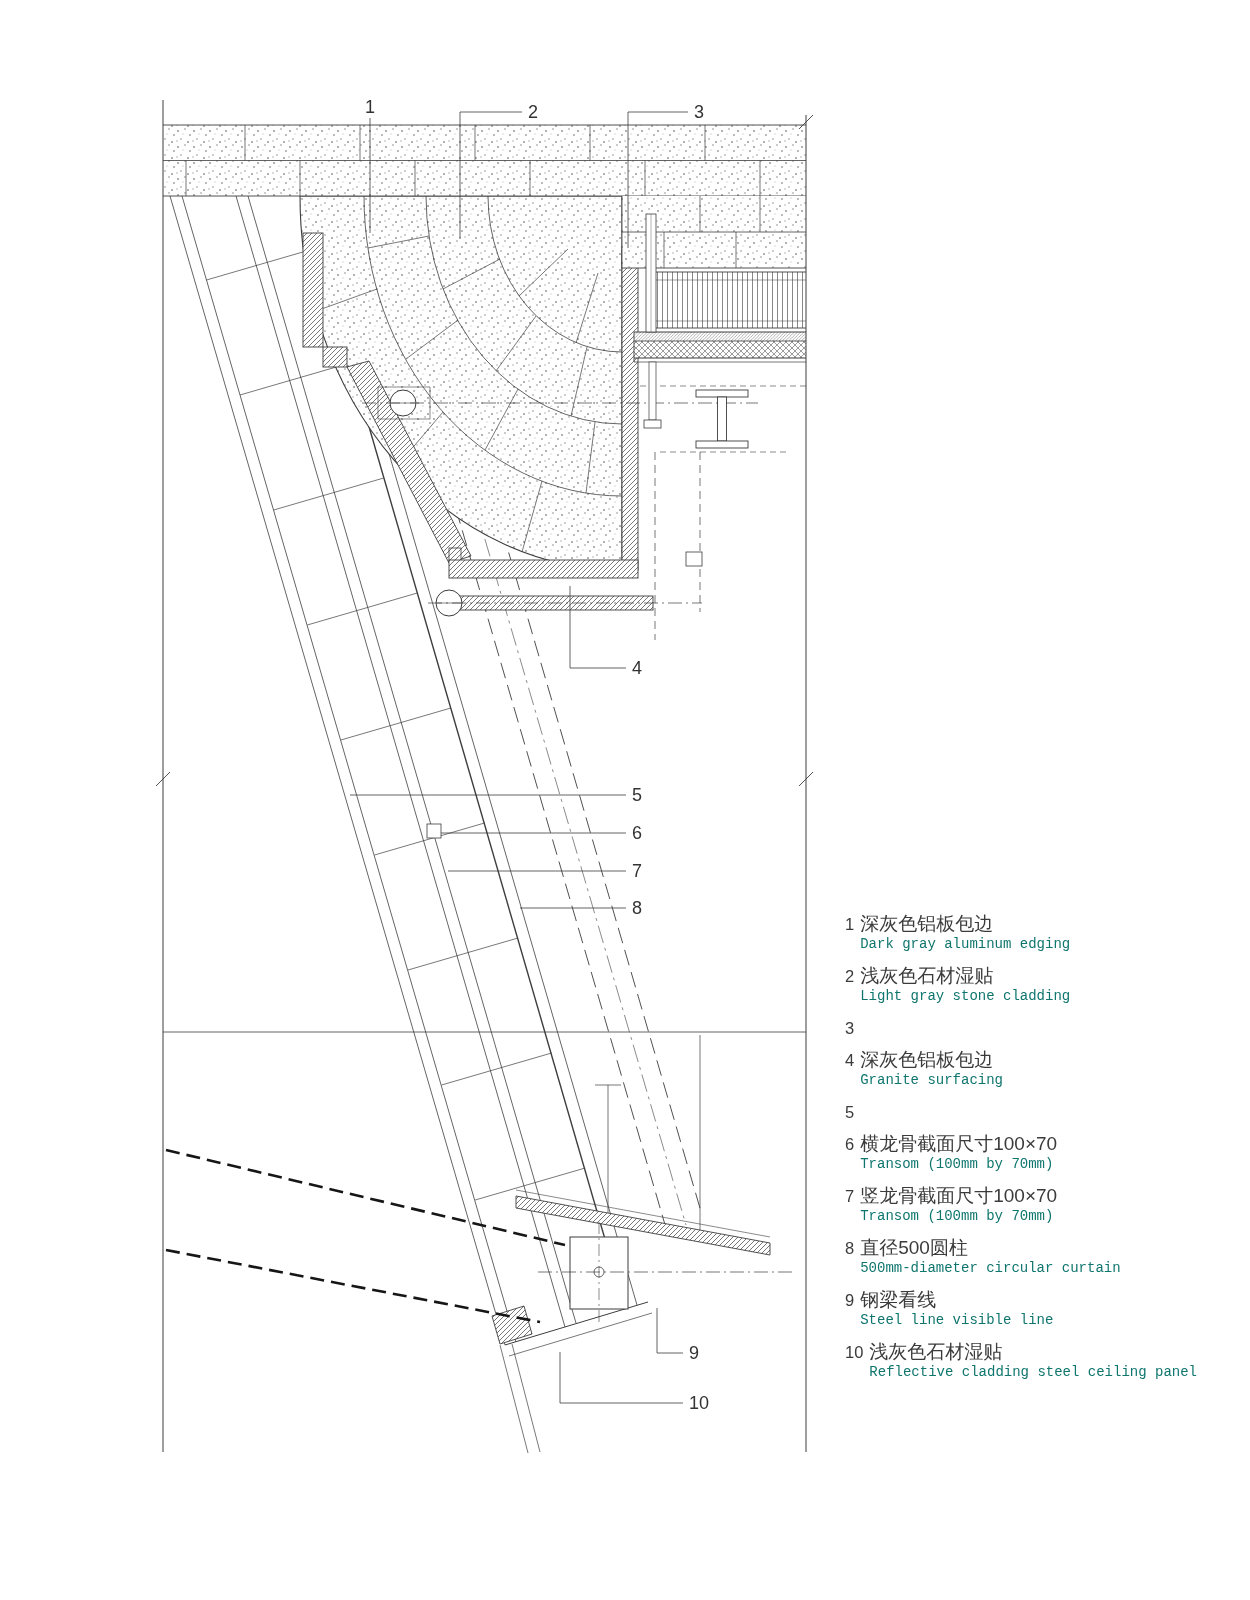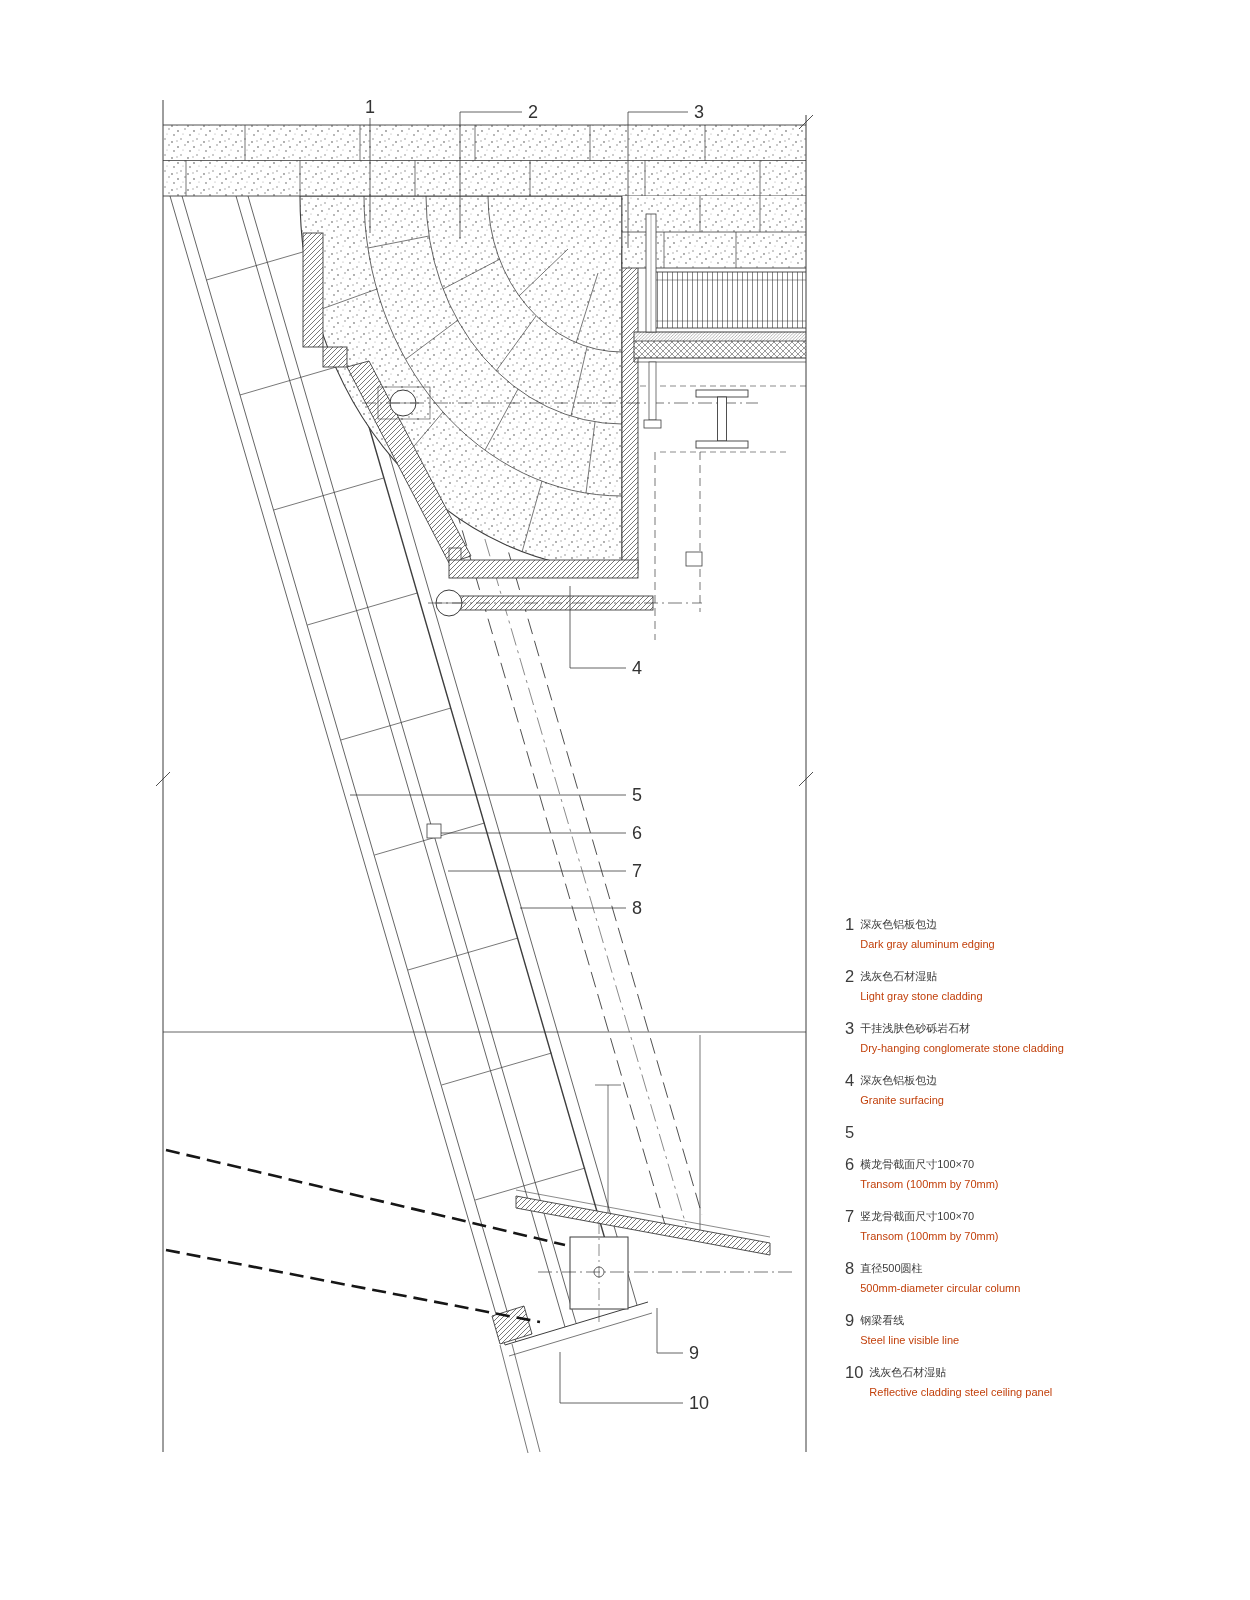--- a/index.html
+++ b/index.html
@@ -3,22 +3,22 @@
 <meta charset="utf-8">
 <style>
   html,body{margin:0;padding:0;background:#fff;}
   #canvas{position:relative;width:1250px;height:1600px;background:#fff;overflow:hidden;
           font-family:"Liberation Sans",sans-serif;color:#3b3b3b;}
   #drawing{position:absolute;left:0;top:0;}
   svg text.co{font:18px "Liberation Sans",sans-serif;fill:#333;}
   #legend{position:absolute;left:845px;top:914px;width:370px;}
   #legend .item{display:flex;margin-bottom:12px;line-height:20px;}
   #legend .num{margin-right:6px;font-size:16.5px;white-space:nowrap;}
-  #legend .zh{font-size:11px;}
-  #legend .en{font-size:11px;color:#c2410c;}
+  #legend .zh{font-size:19px;}
+  #legend .en{font-size:14px;color:#0f766e;font-family:Liberation Mono, monospace;}
 </style>
 </head>
 <body>
 
 <div id="canvas">
 
   <svg id="drawing" width="1250" height="1600" viewBox="0 0 1250 1600">
     <defs>
       <pattern id="stip" width="16" height="16" patternUnits="userSpaceOnUse">
         <rect width="16" height="16" fill="#fff"></rect>
@@ -254,24 +254,20 @@
     </div>
     <div class="item">
       <span class="num">2</span>
       <div class="txt">
           <div class="zh">浅灰色石材湿贴</div>
       <div class="en">Light gray stone cladding</div>
         </div>
     </div>
     <div class="item">
       <span class="num">3</span>
-      <div class="txt">
-          <div class="zh">干挂浅肤色砂砾岩石材</div>
-      <div class="en">Dry-hanging conglomerate stone cladding</div>
-        </div>
     </div>
     <div class="item">
       <span class="num">4</span>
       <div class="txt">
           <div class="zh">深灰色铝板包边</div>
       <div class="en">Granite surfacing</div>
         </div>
     </div>
     <div class="item">
       <span class="num">5</span>
@@ -287,21 +283,21 @@
       <span class="num">7</span>
       <div class="txt">
           <div class="zh">竖龙骨截面尺寸100×70</div>
       <div class="en">Transom (100mm by 70mm)</div>
         </div>
     </div>
     <div class="item">
       <span class="num">8</span>
       <div class="txt">
           <div class="zh">直径500圆柱</div>
-      <div class="en">500mm-diameter circular column</div>
+      <div class="en">500mm-diameter circular curtain</div>
         </div>
     </div>
     <div class="item">
       <span class="num">9</span>
       <div class="txt">
           <div class="zh">钢梁看线</div>
       <div class="en">Steel line visible line</div>
         </div>
     </div>
     <div class="item">

